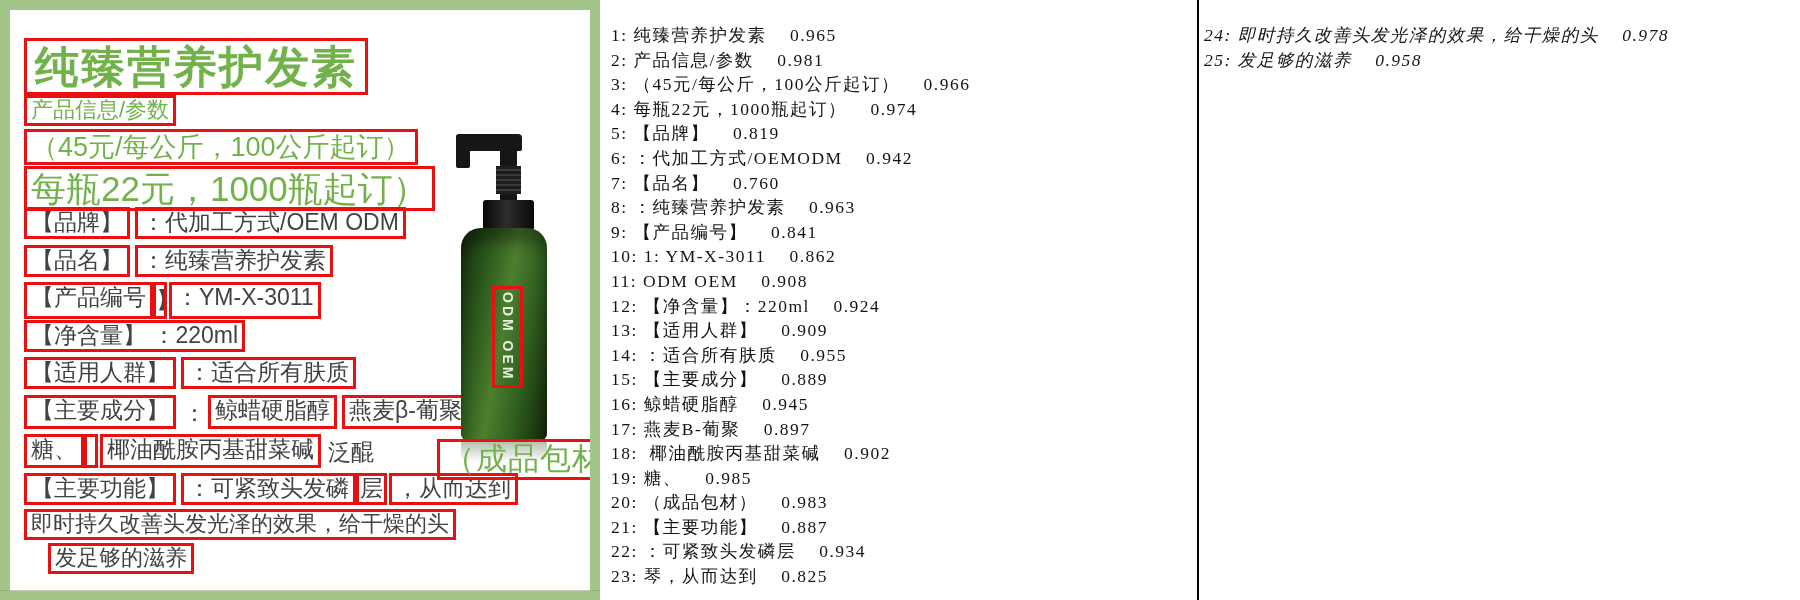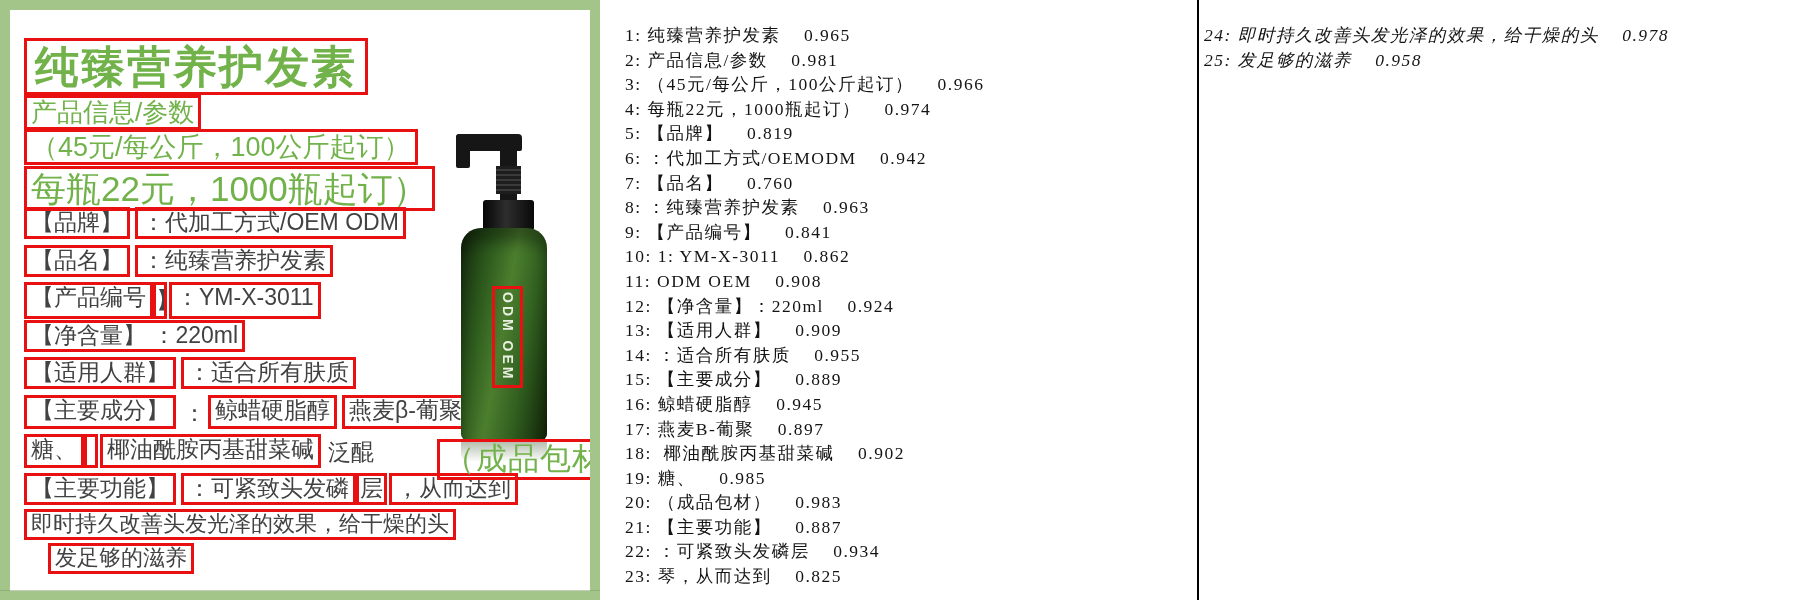--- a/index.html
+++ b/index.html
@@ -23,21 +23,21 @@
     padding:0 4px;
     white-space:nowrap;
     line-height:1.12;
   }
   .row{position:absolute;white-space:nowrap;display:flex;align-items:stretch;}
   .green-t{color:#72b24a;}
   .dark-t{color:#424242;}
   #title-row{left:24px;top:38px;}
   #title-row .rbox{font-size:44px;font-weight:bold;letter-spacing:2px;padding:1px 8px;}
   #info1-row{left:24px;top:95px;}
-  #info1-row .rbox{font-size:26px;}
+  #info1-row .rbox{font-size:22px;}
   #info2-row{left:24px;top:129px;}
   #info2-row .rbox{font-size:27px;}
   #info3-row{left:24px;top:166px;}
   #info3-row .rbox{font-size:35px;}
   .spec{font-size:23px;}
   .spec .rbox{margin-right:5px;}
   #brand-row{left:24px;top:207px;justify-content:space-between;}
   #name-row{left:24px;top:245px;}
   #code-row{left:24px;top:282px;}
   #net-row{left:24px;top:320px;}
@@ -86,21 +86,21 @@
     background:linear-gradient(180deg,rgba(46,74,28,.35),rgba(255,255,255,0));
     border-radius:0 0 8px 8px;
   }
   
   .ocr-col{
     position:absolute;top:0;height:600px;background:#ffffff;
     padding-top:23px;box-sizing:border-box;
     font-family:"Liberation Serif","DejaVu Serif",serif;
     color:#141414;
   }
-  #ocr-col1{left:600px;width:597px;padding-left:25px;}
+  #ocr-col1{left:600px;width:597px;padding-left:11px;}
   #ocr-col2{left:1199px;width:601px;padding-left:5px;font-style:italic;}
   .ocr-line{
     white-space:pre;
     font-size:17.5px;
     line-height:24.6px;
     letter-spacing:1.5px;
   }
   #divider{position:absolute;left:1197px;top:0;width:2px;height:600px;background:#000000;}
 </style>
 </head>

